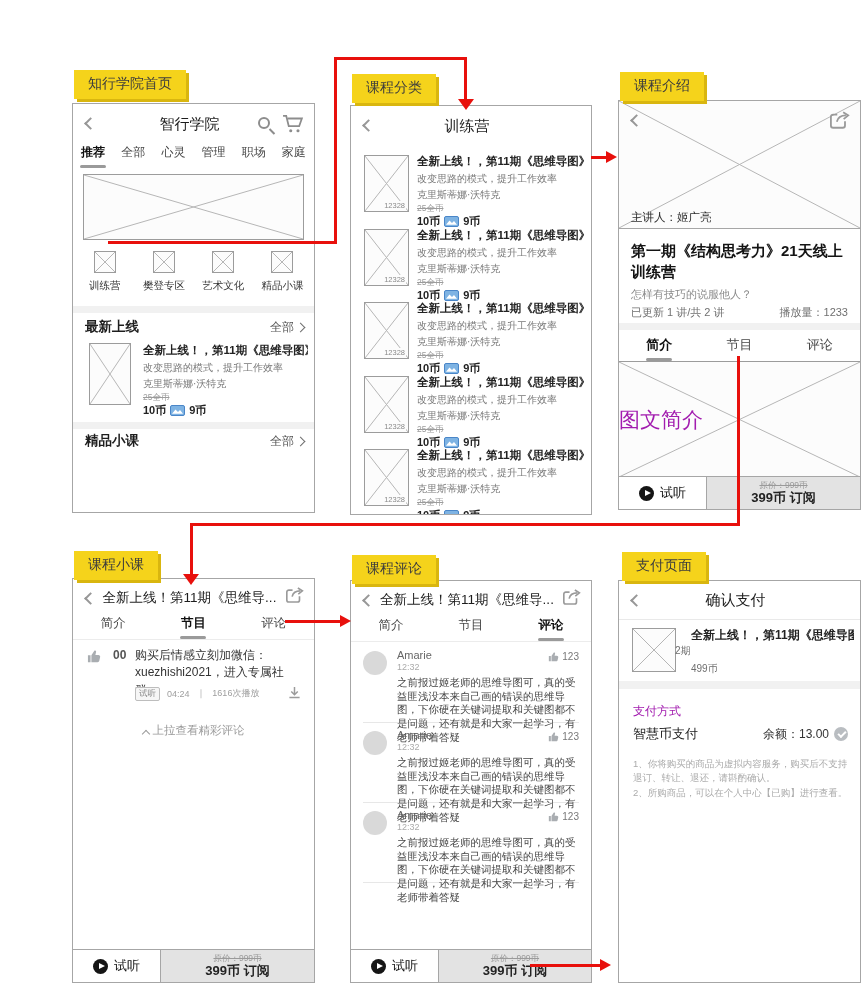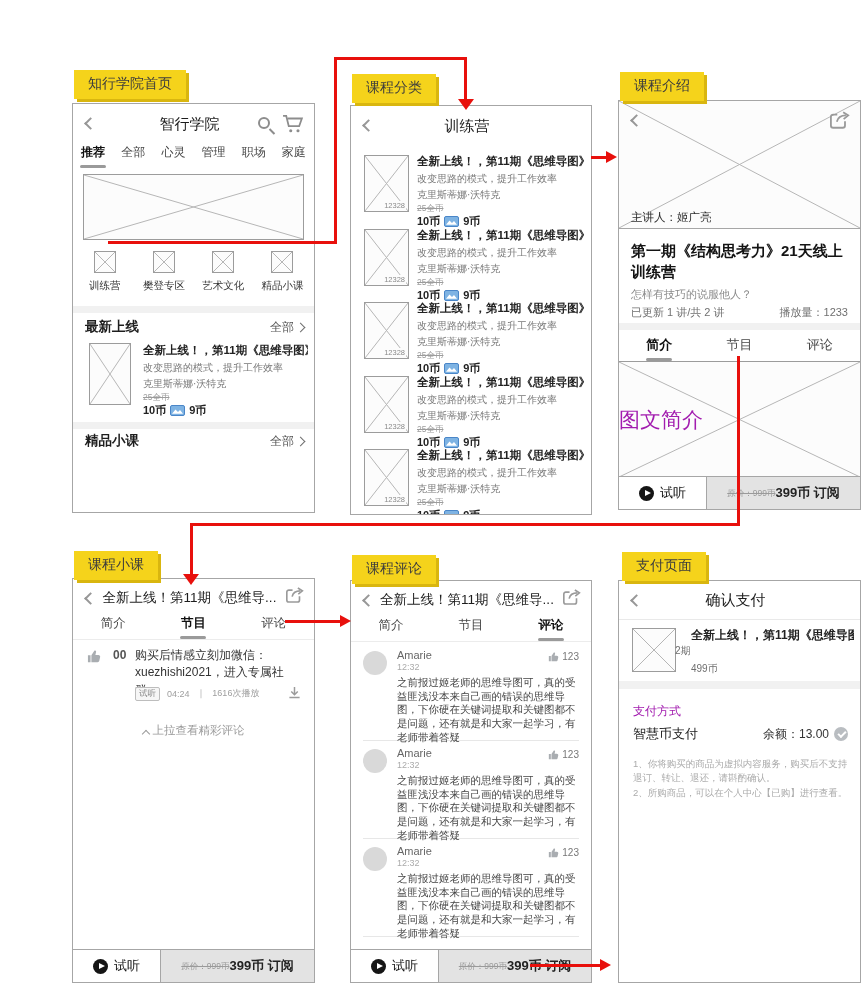--- a/index.html
+++ b/index.html
@@ -28,37 +28,37 @@
 .sechead .more{font-size:12px;color:#555;display:flex;align-items:center;gap:3px}
 .card-title{font-size:11.5px;font-weight:bold;color:#222;white-space:nowrap;overflow:hidden}
 .card-sub{font-size:10px;color:#787878;margin-top:3px;white-space:nowrap;overflow:hidden}
 .card-author{font-size:10px;color:#787878;margin-top:2px;white-space:nowrap;overflow:hidden}
 .card-orig{font-size:8.5px;color:#9c9c9c;text-decoration:line-through;margin-top:2px;line-height:1.1}
 .price-row{display:flex;align-items:center;gap:4px;margin-top:1px;font-size:11px;font-weight:bold;color:#222}
 .bottombar{position:absolute;left:0;right:0;bottom:0;height:33px;display:flex;z-index:2;background:#fff}
 .audition{width:88px;border-top:1px solid #a6a6a6;border-right:1px solid #a6a6a6;display:flex;align-items:center;justify-content:center;gap:6px;background:#fff;font-size:13px;color:#111}
 .playicon{width:15px;height:15px;border-radius:50%;background:#151515;position:relative;flex:0 0 auto}
 .playicon::after{content:"";position:absolute;left:5.5px;top:4px;border-left:6px solid #fff;border-top:3.5px solid transparent;border-bottom:3.5px solid transparent}
-.subscribe{flex:1;background:#e3e3e3;border-top:1px solid #a6a6a6;display:flex;flex-direction:row;align-items:center;justify-content:center;line-height:1.25}
+.subscribe{flex:1;background:#e3e3e3;border-top:1px solid #a6a6a6;display:flex;flex-direction:column;align-items:center;justify-content:center;line-height:1.25}
 .subscribe .orig{font-size:8.5px;color:#9a9a9a;text-decoration:line-through}
 .subscribe .main{font-size:13px;font-weight:bold;color:#222}
 .searchicon{position:absolute;width:12px;height:12px;border:2px solid #8d8d8d;border-radius:50%}
 .searchicon::after{content:"";position:absolute;width:2px;height:7px;background:#8d8d8d;left:11px;top:9px;transform:rotate(-45deg)}
 .checkcircle{width:14px;height:14px;border-radius:50%;background:#b9bdc1;position:relative;display:inline-block;flex:0 0 auto}
 .checkcircle::after{content:"";position:absolute;left:3.5px;top:3.5px;width:6px;height:3px;border-left:2px solid #fff;border-bottom:2px solid #fff;transform:rotate(-45deg)}
 .minibadge{font-size:8.5px;color:#888;border:1px solid #bdbdbd;border-radius:2px;padding:0 3px;background:#f6f6f6;line-height:1.4}
 .meta-gray{font-size:9px;color:#9e9e9e}
 .citem{position:relative;height:73.5px}
 .citem .thumb{left:13px;top:2px;width:45px;height:57px}
 .citem .badge{position:absolute;right:2px;bottom:1px;font-size:7.5px;color:#8a8a8a;background:#fcfcfc;padding:0 1px}
 .citxt{position:absolute;left:66px;right:6px;top:1px}
 .hcard{position:relative}
 .hcard .thumb{left:16px;top:1px;width:42px;height:62px}
 .hctxt{position:absolute;left:70px;right:6px;top:1px}
-.comment{position:relative;height:98px;margin:0 12px;padding:6px 0 0 34px}
+.comment{position:relative;height:80px;margin:0 12px;padding:6px 0 0 34px}
 .comment.bordered{border-bottom:1px solid #e7e7e7}
 .comment .avatar{position:absolute;left:0;top:8px;width:24px;height:24px;border-radius:50%;background:#d9d9d9}
 .comment .cname{font-size:11px;color:#666}
 .comment .ctime{font-size:9px;color:#ababab;margin-top:1px}
 .comment .clikes{position:absolute;right:0;top:8px;display:flex;align-items:center;gap:3px;font-size:10px;color:#777}
 .comment .cbody{font-size:10.5px;color:#454545;line-height:1.3;margin-top:4px}
 .rline{position:absolute;background:#e8100c;z-index:30}
 .arr{position:absolute;width:0;height:0;z-index:31}
 .arr.down{border-left:8px solid transparent;border-right:8px solid transparent;border-top:11px solid #e8100c}
 .arr.right{border-top:6.5px solid transparent;border-bottom:6.5px solid transparent;border-left:11px solid #e8100c}

